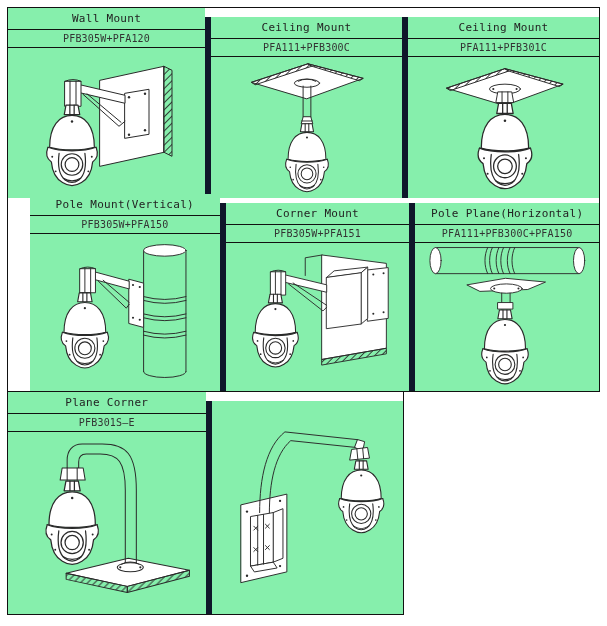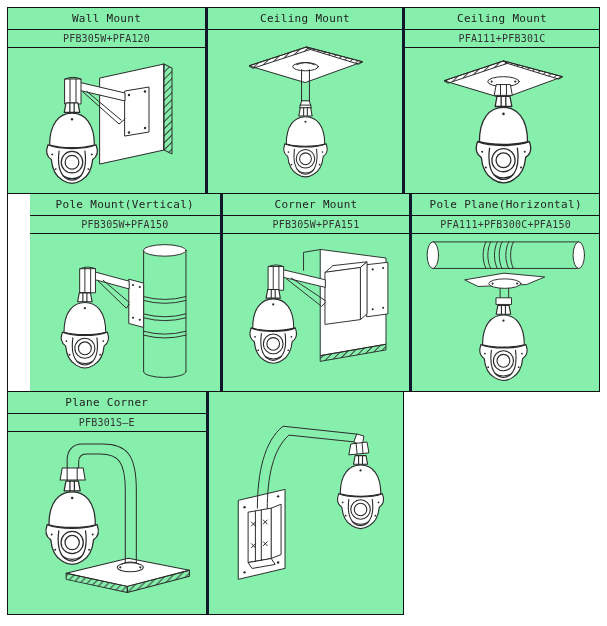--- a/index.html
+++ b/index.html
@@ -4,21 +4,21 @@
 <style>
   html,body{margin:0;padding:0;background:#fff;}
   body{width:607px;height:626px;font-family:"DejaVu Sans Mono","Liberation Mono",monospace;}
   .sheet{position:relative;width:607px;height:626px;background:#fff;overflow:hidden;}
   .grid{position:absolute;left:7px;top:7px;width:593px;}
   .rowgroup{display:grid;border:1px solid #111;background:#fff;box-sizing:border-box;}
   .rg1{grid-template-columns:1fr 1fr 1fr;height:187px;}
   .rg2{grid-template-columns:1fr 1fr 1fr;height:199px;margin-top:-1px;padding-left:22px;}
   .rg3{grid-template-columns:1fr 1fr;height:224px;width:397px;margin-top:-1px;}
   .cell{display:flex;flex-direction:column;min-width:0;background:#86efac;}
-  .cell + .cell{border-left:3px solid #0f172a;}
+  .cell + .cell{border-left:6px solid #0f172a;margin-top:9px;}
   .title{height:21px;border-bottom:1px solid #111;display:flex;align-items:center;justify-content:center;
          font-size:11px;color:#222;letter-spacing:.3px;white-space:nowrap;}
   .part{height:17px;border-bottom:1px solid #111;display:flex;align-items:center;justify-content:center;
         font-size:10px;color:#333;letter-spacing:.2px;white-space:nowrap;}
   .art{flex:1;overflow:hidden;}
   svg.draw{display:block;width:100%;height:100%;}
   .ln{fill:none;stroke:#2a2a2a;stroke-width:1;stroke-linejoin:round;stroke-linecap:round;}
   .wh{fill:#fff;}
   .dot{fill:#2a2a2a;stroke:none;}
 </style>
@@ -80,20 +80,21 @@
               <circle cx="137" cy="80" r="1.2"></circle>
                 <circle cx="121" cy="84.5" r="1.2"></circle>
             </g>
             <use href="#cam" x="33" y="54" width="62" height="86"></use>
           </svg>
         </div>
       </div>
 
       <div class="cell">
         <div class="title">Ceiling Mount</div>
+        <div class="part">PFA111+PFB300C</div>
         <div class="art">
           <svg class="draw" viewBox="0 0 197 145">
             <g class="ln">
               <path class="wh" d="M42 26 L100 7 L157 22 L99 43 Z"></path>
               <path d="M42 26 L100 7 L104 9.5 L46 28.5 Z" fill="url(#hatch)"></path>
               <path d="M100 7 L157 22 L153 24.5 L104 9.5 Z" fill="url(#hatch)"></path>
               <ellipse class="wh" cx="99" cy="27" rx="13" ry="4.2"></ellipse>
               <path d="M90 25 Q99 20.5 108 25"></path>
               <path d="M95 30 V62 M103 30 V62"></path>
               <path class="wh" d="M95 62 L93 69 L105 69 L103 62 Z"></path>

